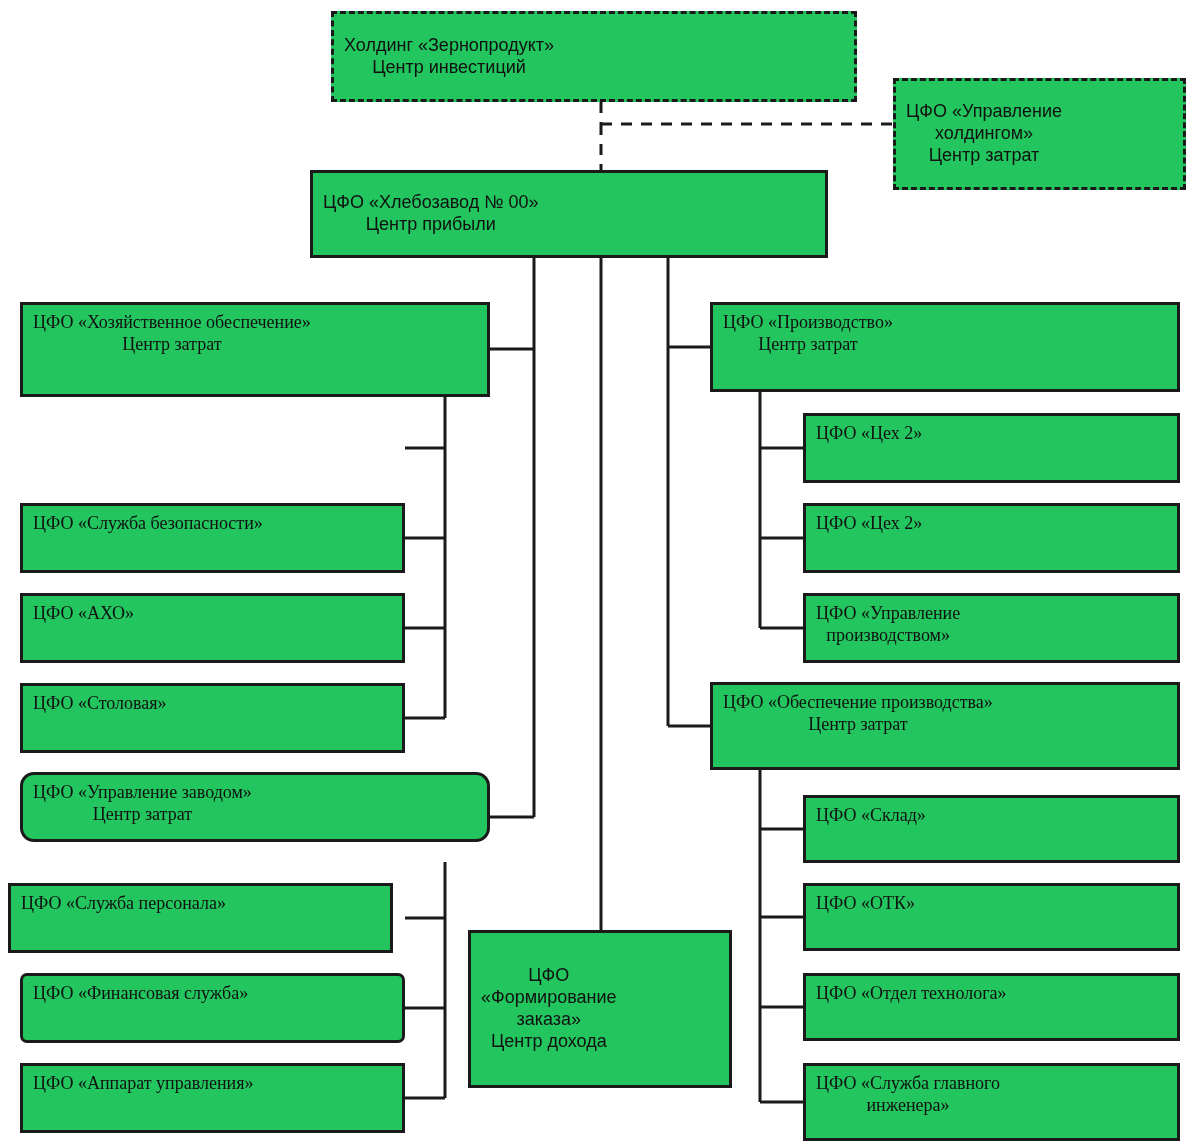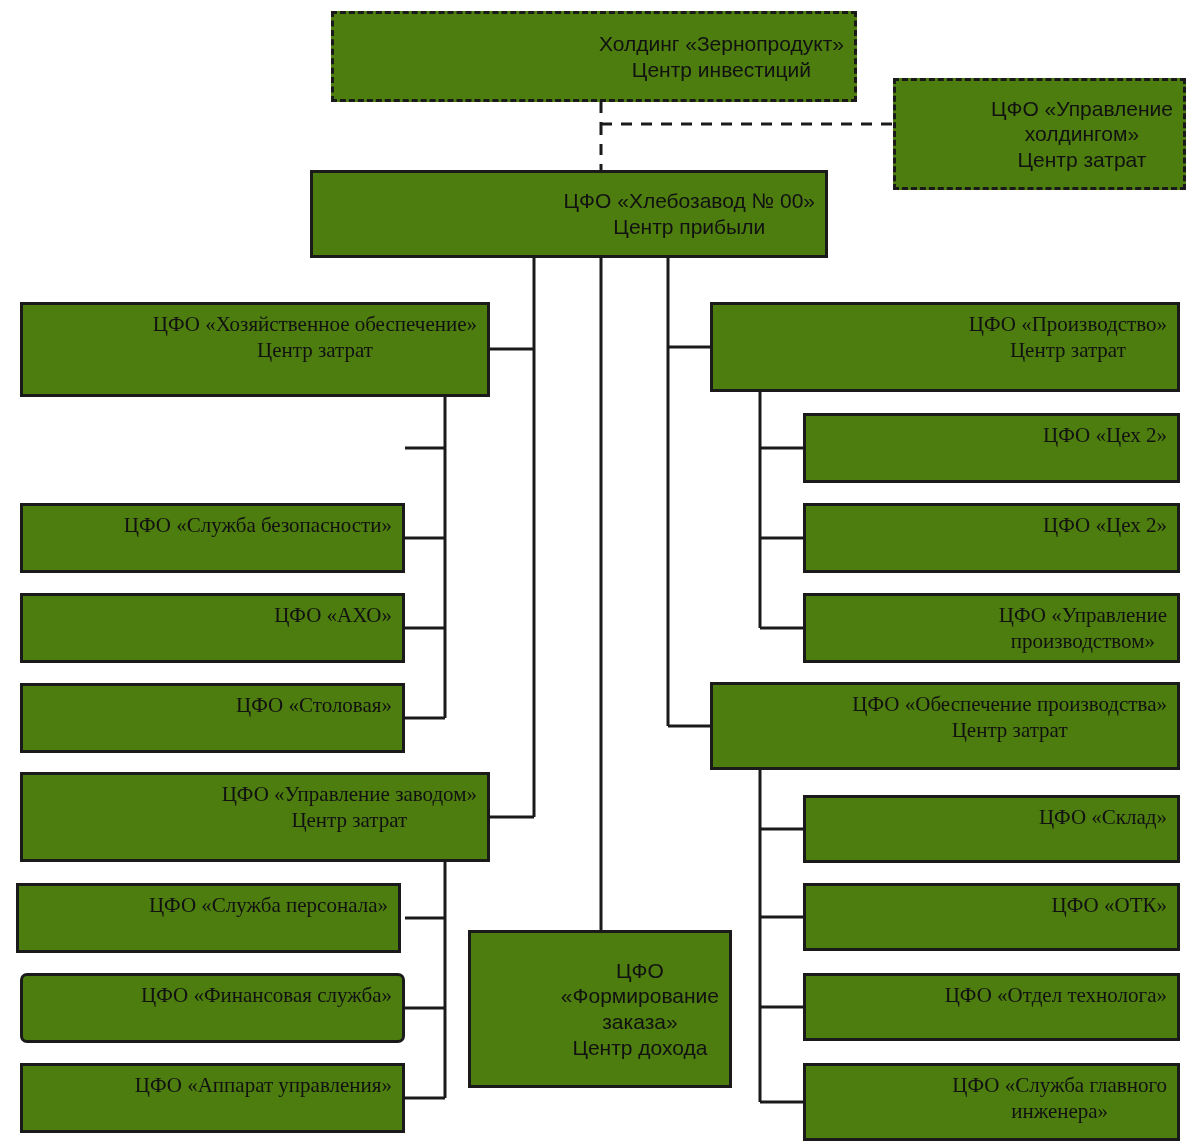--- a/index.html
+++ b/index.html
@@ -19,28 +19,28 @@
     position: absolute;
     left: 0;
     top: 0;
     width: 1200px;
     height: 1144px;
     pointer-events: none;
   }
   .node {
     position: absolute;
     box-sizing: border-box;
-    background: #4d7c0f;
+    background: #22c55e;
     border: 3px solid #1a1a1a;
     display: flex;
     align-items: center;
-    justify-content: flex-end;
+    justify-content: flex-start;
     text-align: center;
     color: #111111;
-    font-size: 21px;
+    font-size: 18px;
     line-height: 1.22;
     padding: 4px 10px;
     z-index: 2;
   }
   .node.dashed {
     border-style: dashed;
     border-width: 3px;
   }
   .node .label {
     display: block;
@@ -126,26 +126,26 @@
   </div>
 
   <div class="node top-align" style="left:20px; top:593px; width:385px; height:70px;">
     <span class="label">ЦФО «АХО»</span>
   </div>
 
   <div class="node top-align" style="left:20px; top:683px; width:385px; height:70px;">
     <span class="label">ЦФО «Столовая»</span>
   </div>
 
-  <div class="node top-align" style="left:20px; top:772px; width:470px; height:90px;">
+  <div class="node top-align" style="left:20px; top:772px; width:470px; height:70px;border-radius:14px;">
     <span class="label">ЦФО «Управление заводом»
 Центр затрат</span>
   </div>
 
-  <div class="node top-align" style="left:16px; top:883px; width:385px; height:70px;">
+  <div class="node top-align" style="left:8px; top:883px; width:385px; height:70px;">
     <span class="label">ЦФО «Служба персонала»</span>
   </div>
 
   <div class="node top-align" style="left:20px; top:973px; width:385px; height:70px;border-radius:7px;">
     <span class="label">ЦФО «Финансовая служба»</span>
   </div>
 
   <div class="node top-align" style="left:20px; top:1063px; width:385px; height:70px;">
     <span class="label">ЦФО «Аппарат управления»</span>
   </div>

